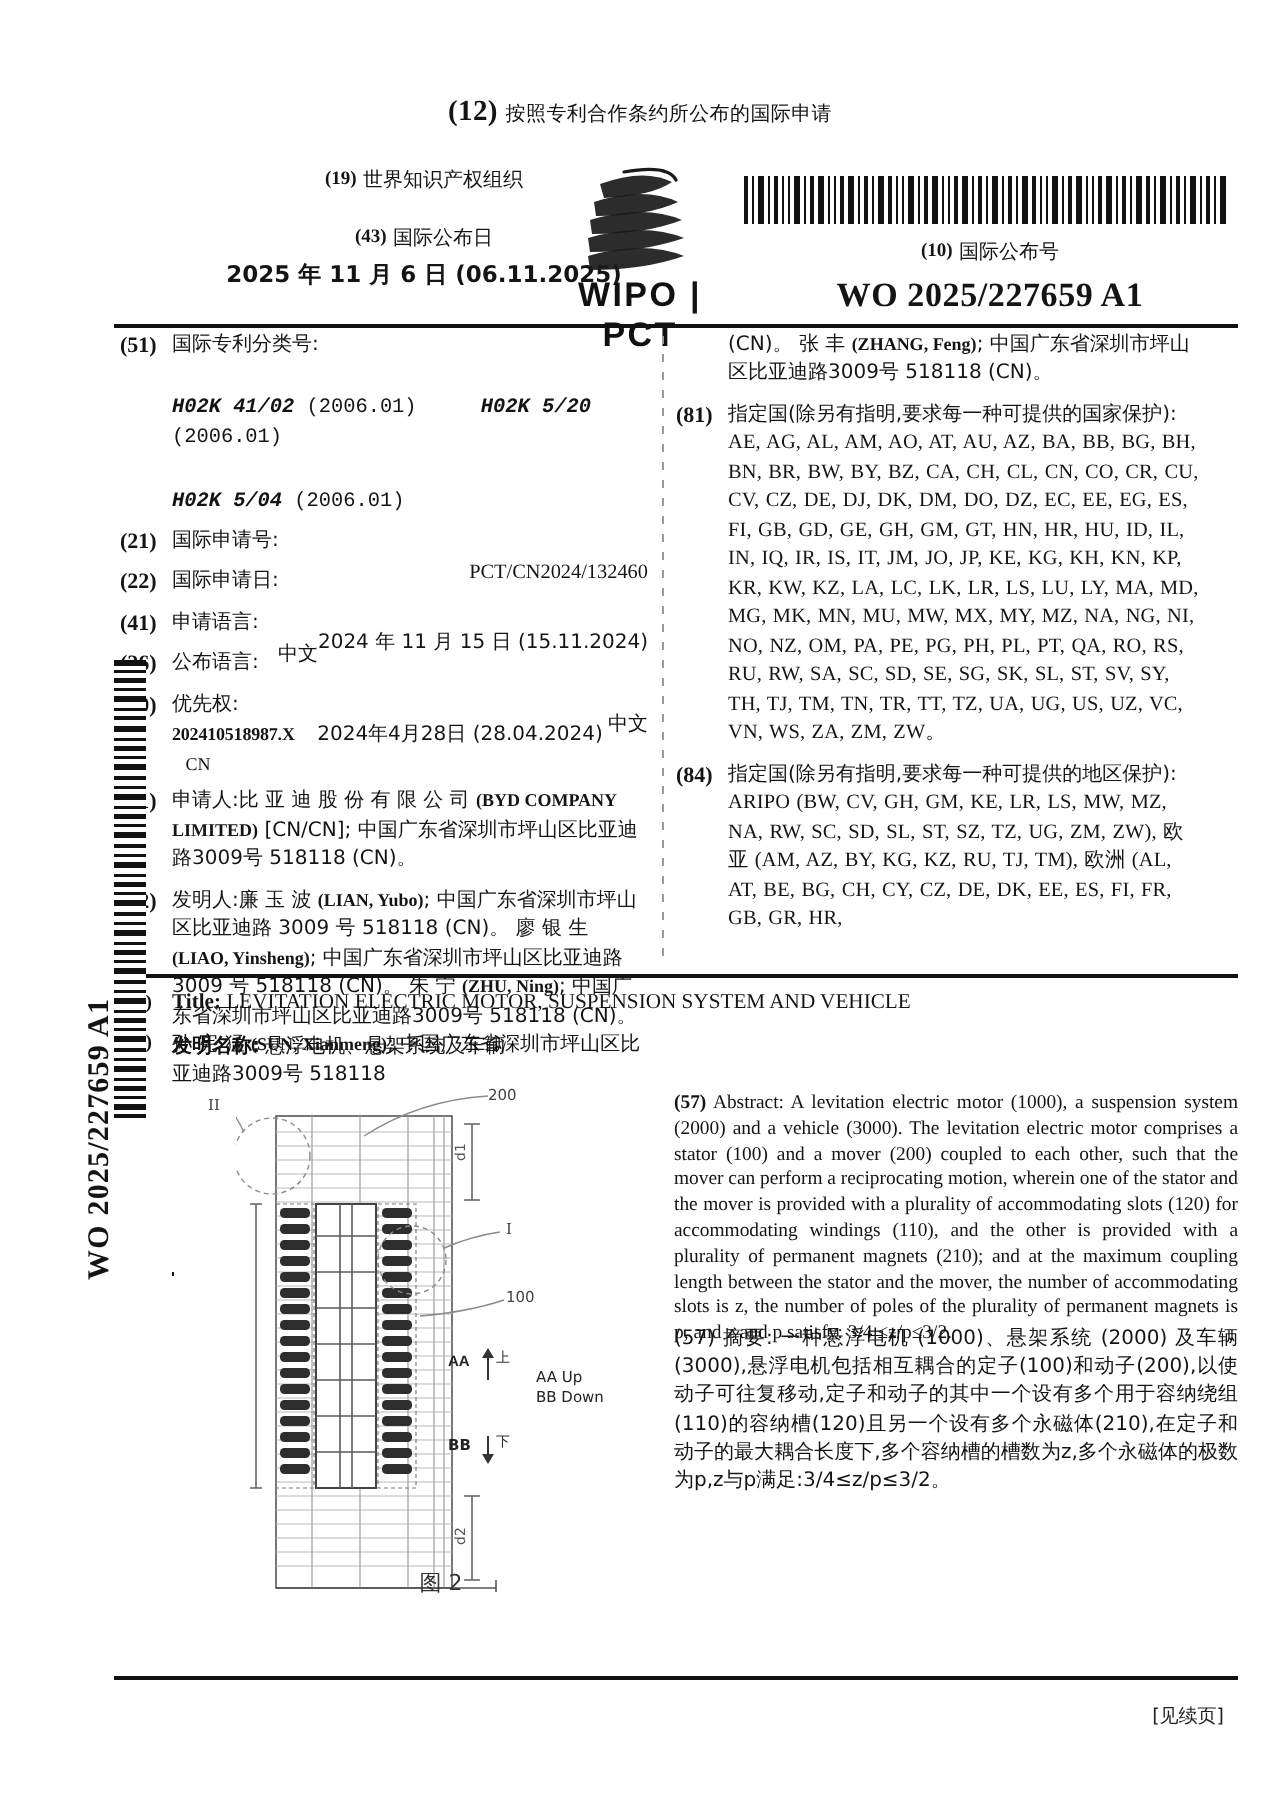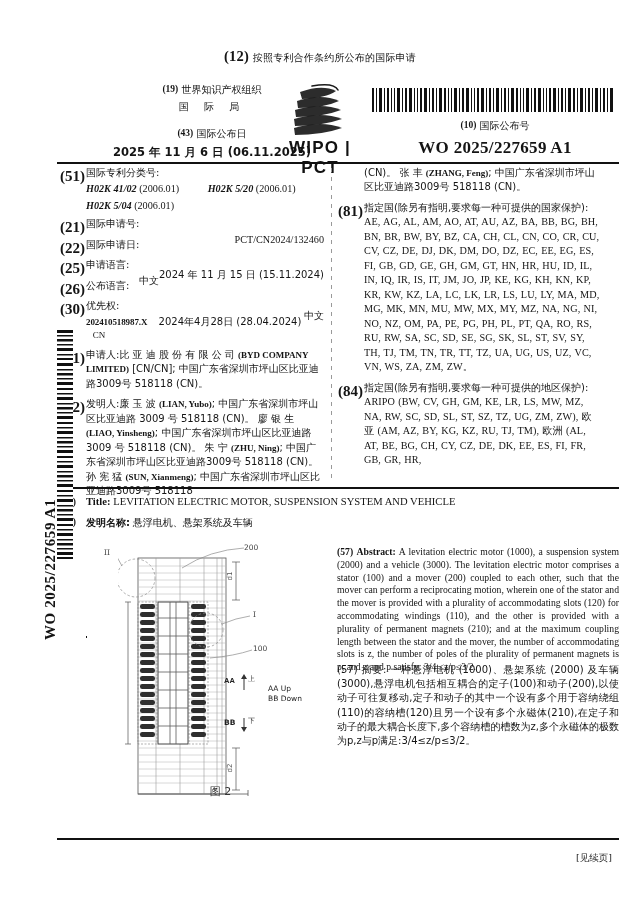--- a/index.html
+++ b/index.html
@@ -56,45 +56,45 @@
   .col-sep{position:absolute;left:331px;top:168px;width:1px;height:312px;
            background:repeating-linear-gradient(to bottom,#999 0 4px,transparent 4px 9px);}
 
   
   .biblio{position:absolute;left:60px;top:166px;width:560px;height:318px;}
   .col{position:absolute;top:0;width:264px;font-size:10.2px;line-height:1.42;}
   .col-l{left:0;}
   .col-r{left:278px;}
 
   .fld{display:block;position:relative;padding-left:26px;margin-bottom:6px;}
-  .fld .code{position:absolute;left:0;top:0;font-weight:bold;font-size:15px;}
+  .fld .code{position:absolute;left:0;top:0;font-weight:bold;font-size:11px;}
   .fld .lbl{}
   .tight{margin-bottom:4px;}
   .ipc{font-weight:bold;font-style:italic;}
-  .ipcline{display:block;margin-top:2px;}
+  .ipcline{display:block;margin-top:18px;font-family:Liberation Mono, monospace;}
   .ipc-2{display:inline-block;margin-left:26px;}
   .rightval{float:right;margin-top:16px;}
   .clr{clear:both;}
   .prio{display:block;margin-top:1px;font-size:9px;}
   .prio .pnum{font-weight:bold;letter-spacing:-.1px;}
   .nm-en{font-weight:bold;font-size:9px;}
   .cn{font-family:"DejaVu Sans",sans-serif;font-size:10px;}
   .ctry{letter-spacing:.1px;word-spacing:.5px;}
 
   
   .titleblk{position:absolute;left:60px;top:496px;width:560px;font-size:10.6px;}
   .titleblk .row{position:relative;padding-left:26px;margin-bottom:9px;}
   .titleblk .code{position:absolute;left:0;top:0;font-weight:bold;font-size:9.6px;}
   .titleblk .key{font-weight:bold;}
 
   
   .abs{position:absolute;left:337px;top:546px;width:282px;font-size:9.7px;
        line-height:1.32;text-align:justify;}
   .abs .code{font-weight:bold;}
-  .abs .key{font-weight:bold;}
+  .abs .key{font-weight:normal;}
   .abs-cn{position:absolute;left:337px;top:663px;width:282px;font-size:10px;
           line-height:1.42;text-align:justify;font-family:"DejaVu Sans",sans-serif;}
 
   
   .figwrap{position:absolute;left:118px;top:540px;width:205px;height:270px;}
   .figcap{position:absolute;left:118px;top:784px;width:205px;text-align:center;
           font-size:11px;font-family:"DejaVu Sans",sans-serif;color:#333;}
 
   
   .barcode-left{position:absolute;left:57px;top:330px;width:16px;height:230px;}
@@ -115,21 +115,20 @@
 <div class="page">
 
   <div class="hdr-title">
     <b>(12)</b>
     <span class="cn">按照专利合作条约所公布的国际申请</span>
   </div>
 
   <div class="hdr-left">
     <span class="num">(19)</span>
     <span class="cn">世界知识产权组织</span>
-    <span class="cn org2">国 际 局</span>
     <span class="pubdate-lbl">
       <span class="num">(43)</span>
       <span class="cn">国际公布日</span>
     </span>
     <span class="pubdate-val cn">2025 年 11 月 6 日 (06.11.2025)</span>
   </div>
 
   <div class="logo">
     <svg width="86" height="70" viewBox="0 0 86 70" aria-hidden="true">
       <g fill="none" stroke="#1a1a1a" stroke-width="2.4" stroke-linecap="round">
@@ -252,21 +251,21 @@
       </div>
 
       <div class="fld">
         <span class="code">(22)</span>
         <span class="cn lbl">国际申请日:</span>
         <span class="rightval cn">2024 年 11 月 15 日 (15.11.2024)</span>
         <span class="clr"></span>
       </div>
 
       <div class="fld">
-        <span class="code">(25)</span>
+        <span class="code">(41)</span>
         <span class="cn lbl">申请语言:</span>
         <span class="rightval cn">中文</span>
         <span class="clr"></span>
       </div>
 
       <div class="fld">
         <span class="code">(26)</span>
         <span class="cn lbl">公布语言:</span>
         <span class="rightval cn">中文</span>
         <span class="clr"></span>

